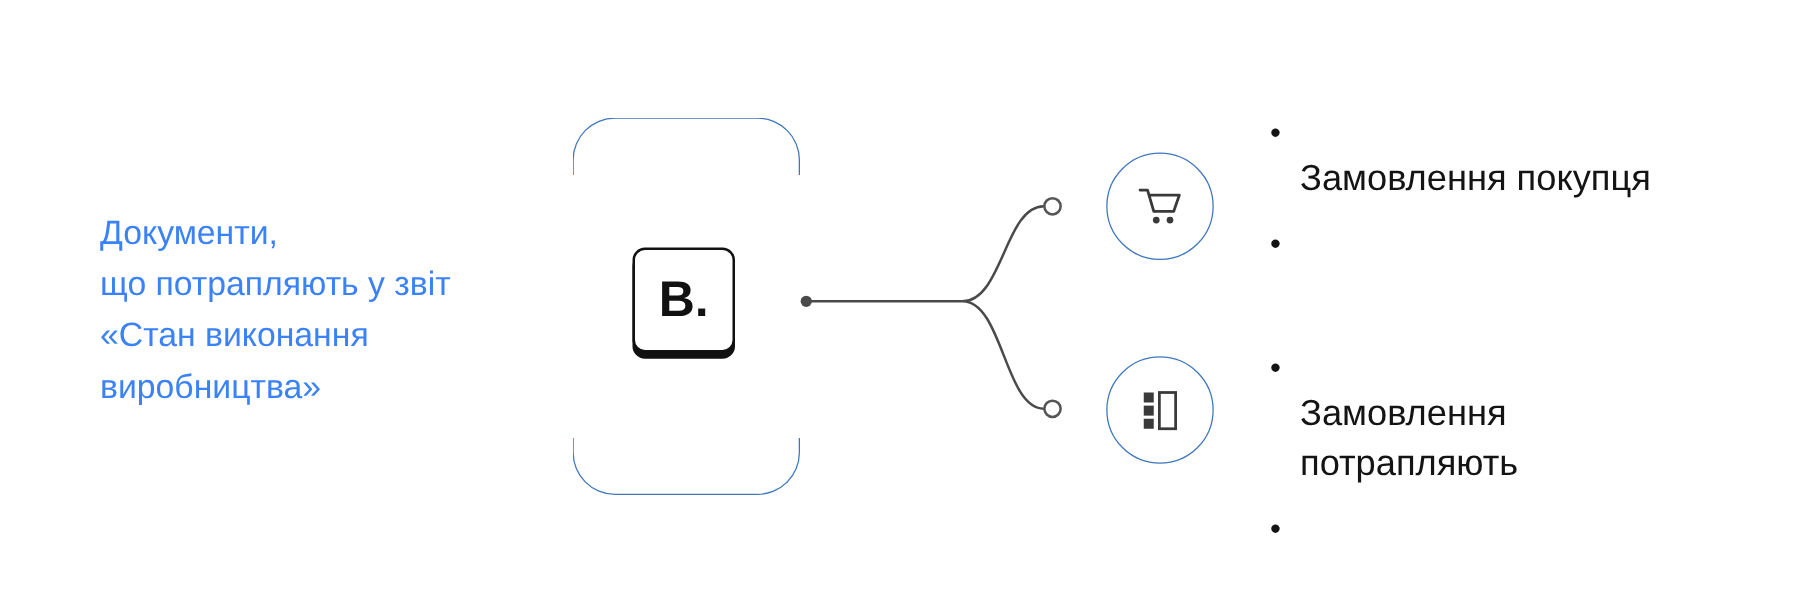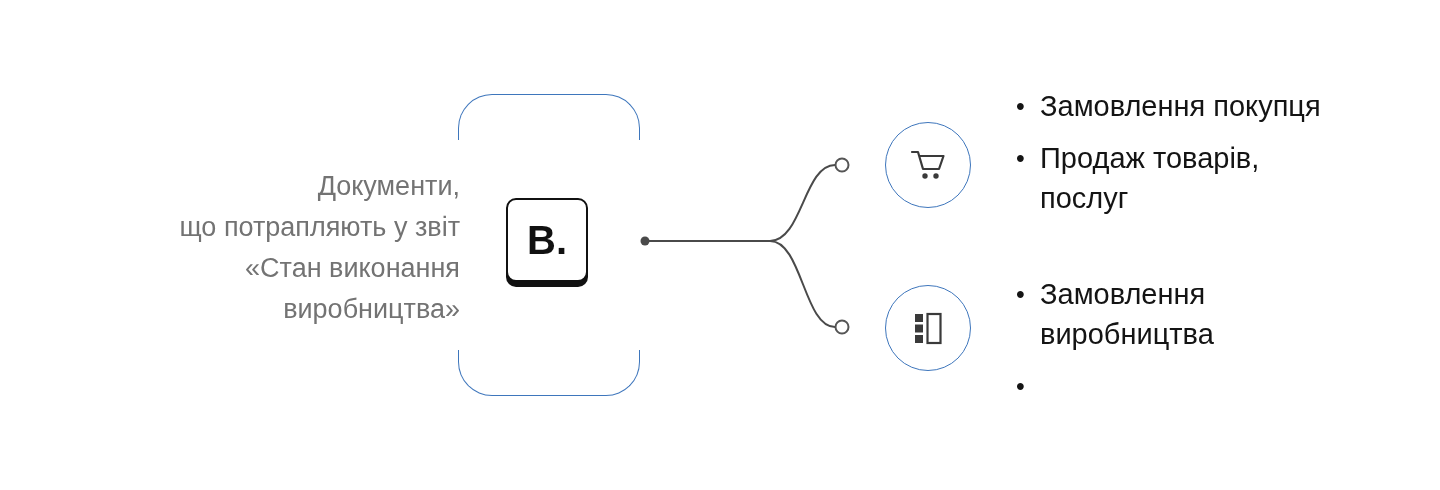--- a/index.html
+++ b/index.html
@@ -7,22 +7,22 @@
   body {
     width: 1440px; height: 490px;
     position: relative; overflow: hidden;
     font-family: "Liberation Sans", "DejaVu Sans", sans-serif;
   }
   .canvas { position: absolute; inset: 0; }
 
   
   .intro {
     position: absolute; left: 80px; top: 166px; width: 380px;
-    text-align: right; font-size: 27px; line-height: 41px;
-    color: #737373; white-space: pre-line;
+    font-size: 27px; line-height: 41px;
+    color: #3b82f6; white-space: pre-line;
   }
 
   
   .bracket {
     position: absolute; left: 458px; width: 182px; height: 46px;
     border: 1.6px solid #3e76bc; background: transparent;
   }
   .bracket-top { top: 94px; border-bottom: none; border-radius: 34px 34px 0 0; }
   .bracket-bottom { top: 350px; border-top: none; border-radius: 0 0 34px 34px; }
 
@@ -49,21 +49,21 @@
   .node-top { left: 885px; top: 122px; }
   .node-bottom { left: 885px; top: 285px; }
 
   
   .list { position: absolute; left: 1016px; width: 400px; }
   .list-top { top: 86px; }
   .list-bottom { top: 274px; }
   .li { display: flex; font-size: 29px; line-height: 40px; color: #141414; }
   .li + .li { margin-top: 12px; }
   .li .b { width: 24px; flex: none; font-size: 25px; line-height: 40px; }
-  .li .t { white-space: pre-line; }
+  .li .t { white-space: pre-line; margin-top: 37px; }
 </style>
 </head>
 <body>
 
 <div class="canvas">
 
   <div class="intro">Документи,
 що потрапляють у звіт
 «Стан виконання
 виробництва»</div>
@@ -99,29 +99,27 @@
     </svg>
   </div>
 
   <div class="list list-top">
     <div class="li">
       <span class="b">•</span>
       <span class="t">Замовлення покупця</span>
     </div>
     <div class="li">
       <span class="b">•</span>
-      <span class="t">Продаж товарів,
-послуг</span>
     </div>
   </div>
 
   <div class="list list-bottom">
     <div class="li">
       <span class="b">•</span>
       <span class="t">Замовлення
-виробництва</span>
+потрапляють</span>
     </div>
     <div class="li">
       <span class="b">•</span>
     </div>
   </div>
 
 </div>
 
 </body></html>

